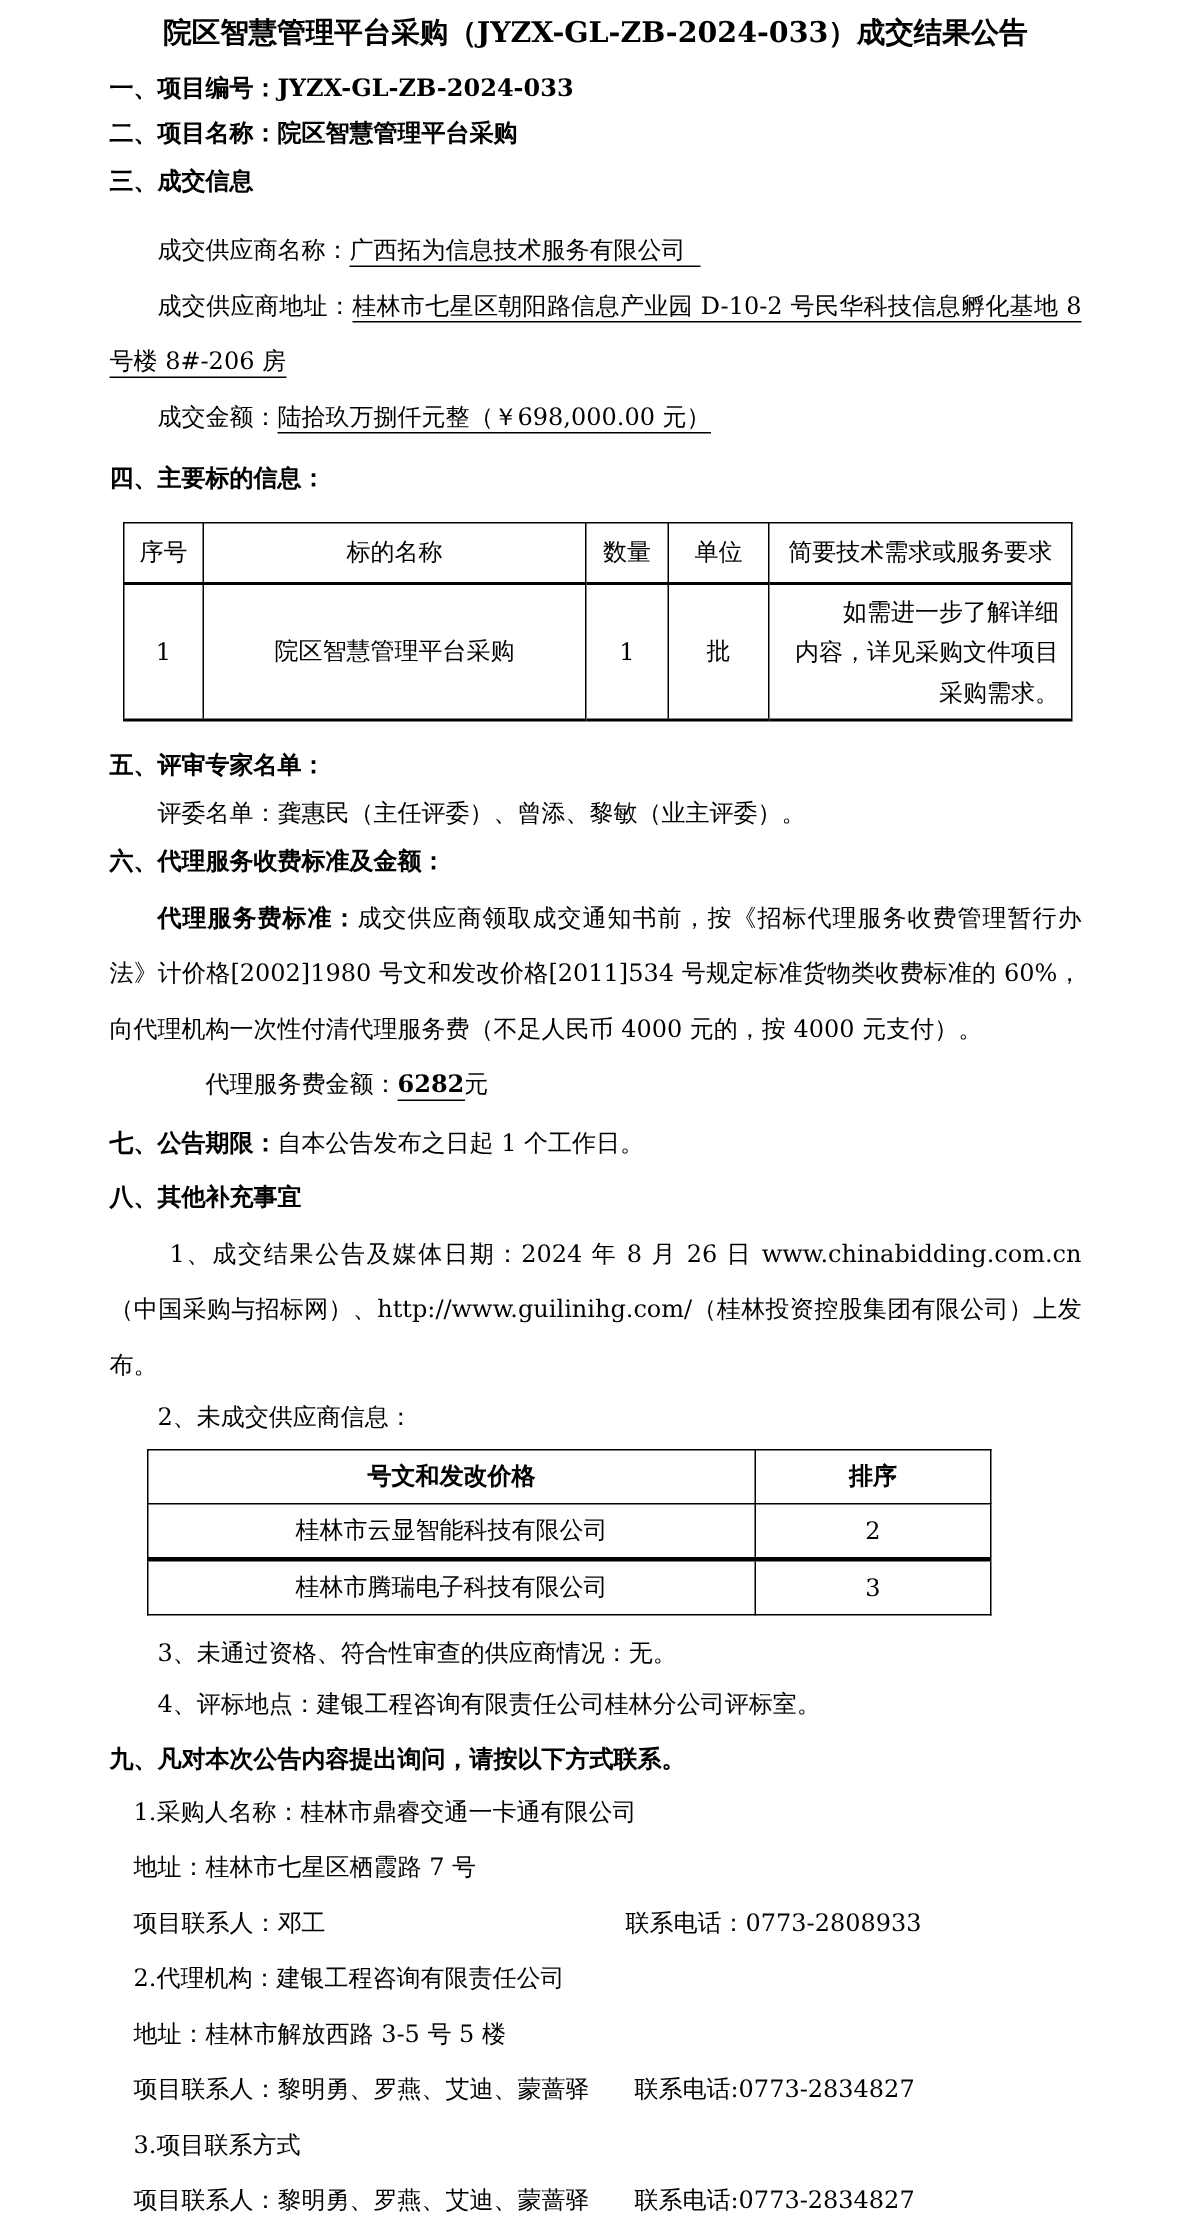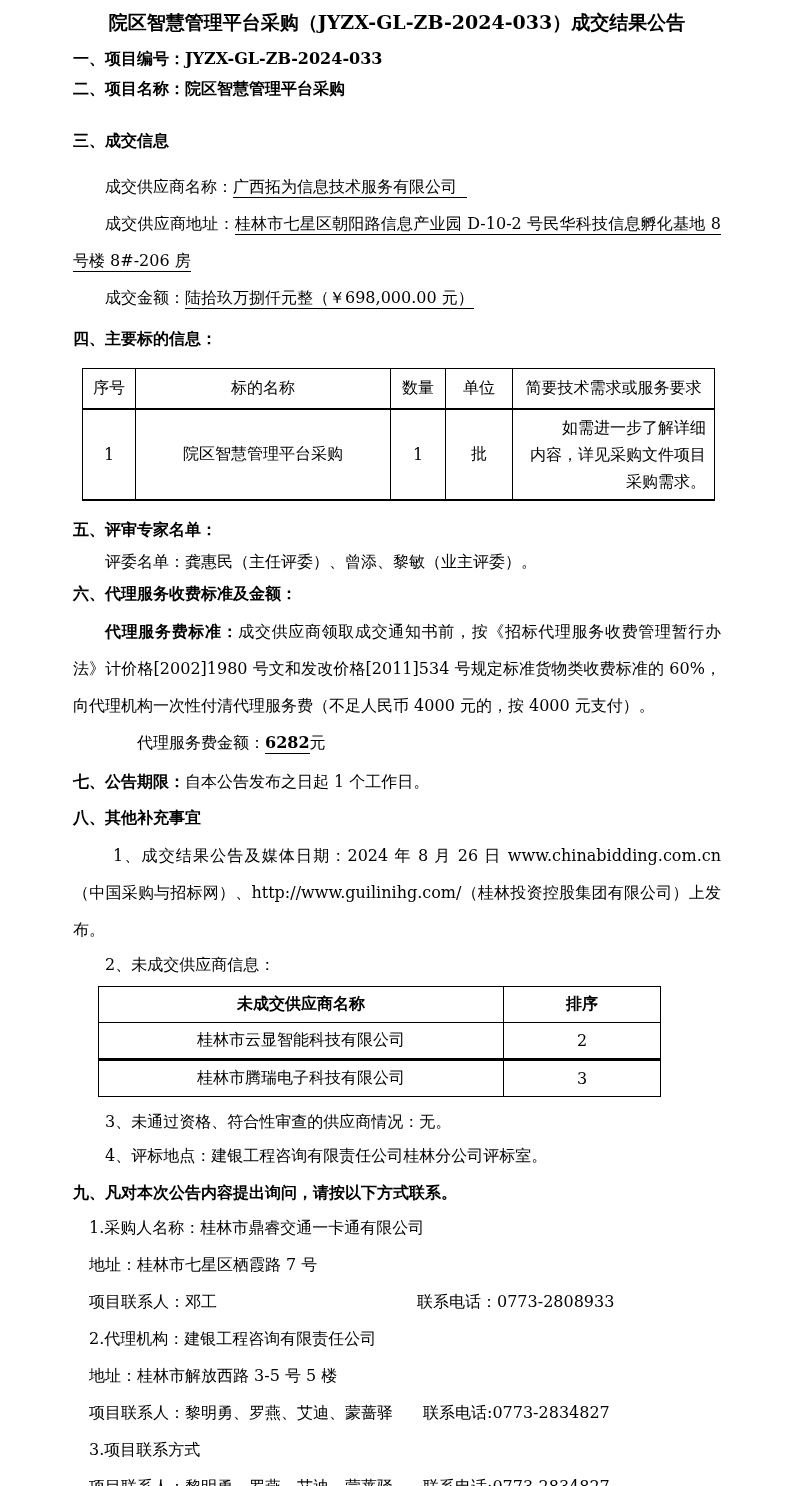--- a/index.html
+++ b/index.html
@@ -36,21 +36,21 @@
 </head>
 <body>
 
 <div class="doc">
 
   <div class="title">院区智慧管理平台采购（JYZX-GL-ZB-2024-033）成交结果公告</div>
 
   <div class="h" style="margin-top:8px">一、项目编号：JYZX-GL-ZB-2024-033</div>
   <div class="h">二、项目名称：院区智慧管理平台采购</div>
 
-  <div class="h" style="margin-top:22px">三、成交信息</div>
+  <div class="h" style="margin-top:2px">三、成交信息</div>
 
   <div class="p ind2" style="margin-top:12px"><span>成交供应商名称：</span><span class="u upad">广西拓为信息技术服务有限公司</span></div>
 
   <div class="p ind2"><span>成交供应商地址：</span><span class="u">桂林市七星区朝阳路信息产业园 D-10-2 号民华科技信息孵化基地 8 号楼 8#-206 房</span></div>
 
   <div class="p ind2"><span>成交金额：</span><span class="u">陆拾玖万捌仟元整（￥698,000.00 元）</span></div>
 
   <div class="h" style="margin-top:8px">四、主要标的信息：</div>
 
   <table class="t1">
@@ -98,21 +98,21 @@
 
   <div class="pl ind2">2、未成交供应商信息：</div>
 
   <table class="t2">
     <colgroup>
         <col style="width:405px">
         <col style="width:157px">
       </colgroup>
     <thead>
       <tr>
-        <th>未成交供应商名称</th>
+        <th>号文和发改价格</th>
         <th>排序</th>
       </tr>
     </thead>
     <tbody>
       <tr class="mid">
         <td>桂林市云显智能科技有限公司</td>
         <td>2</td>
       </tr>
       <tr>
         <td>桂林市腾瑞电子科技有限公司</td>

